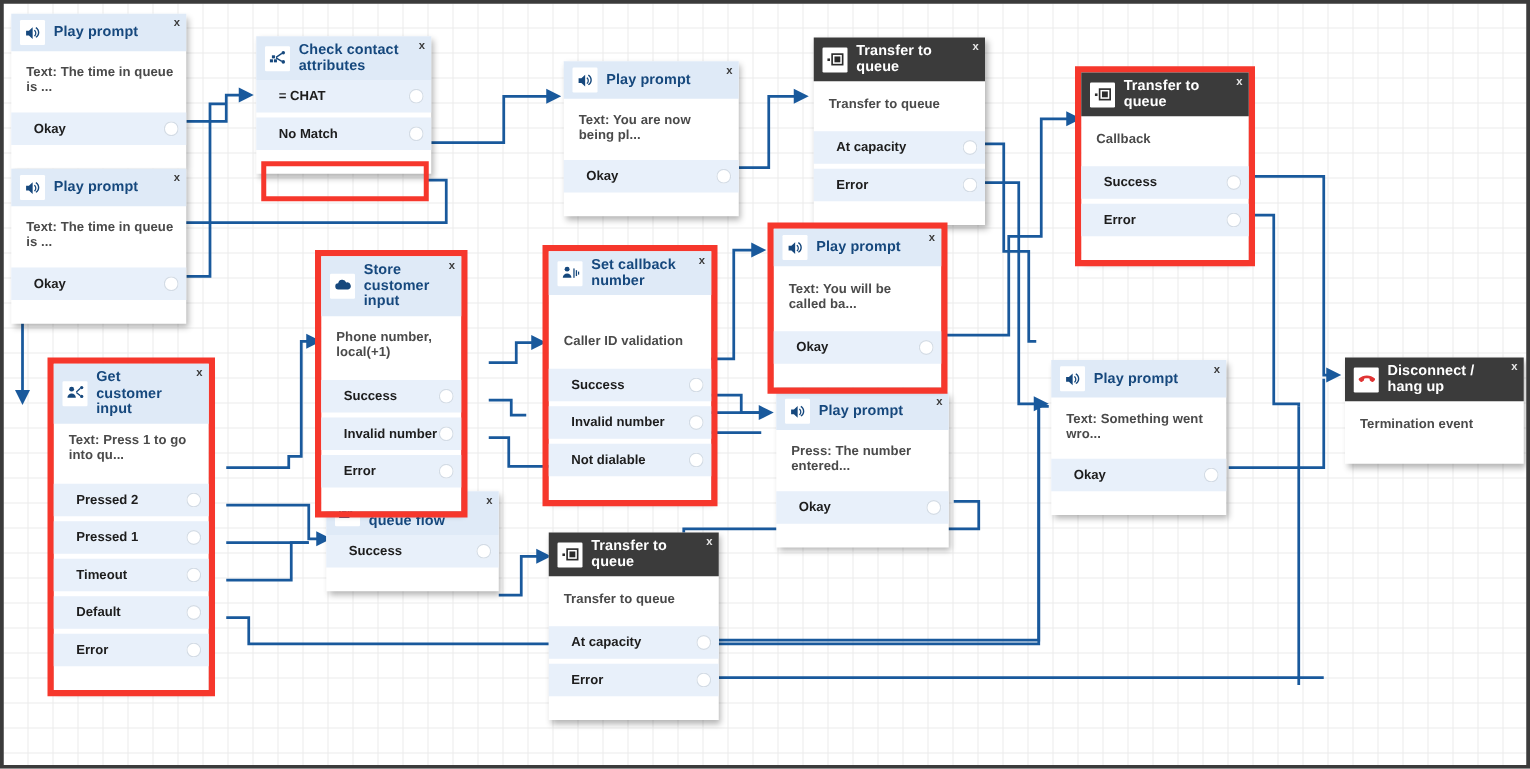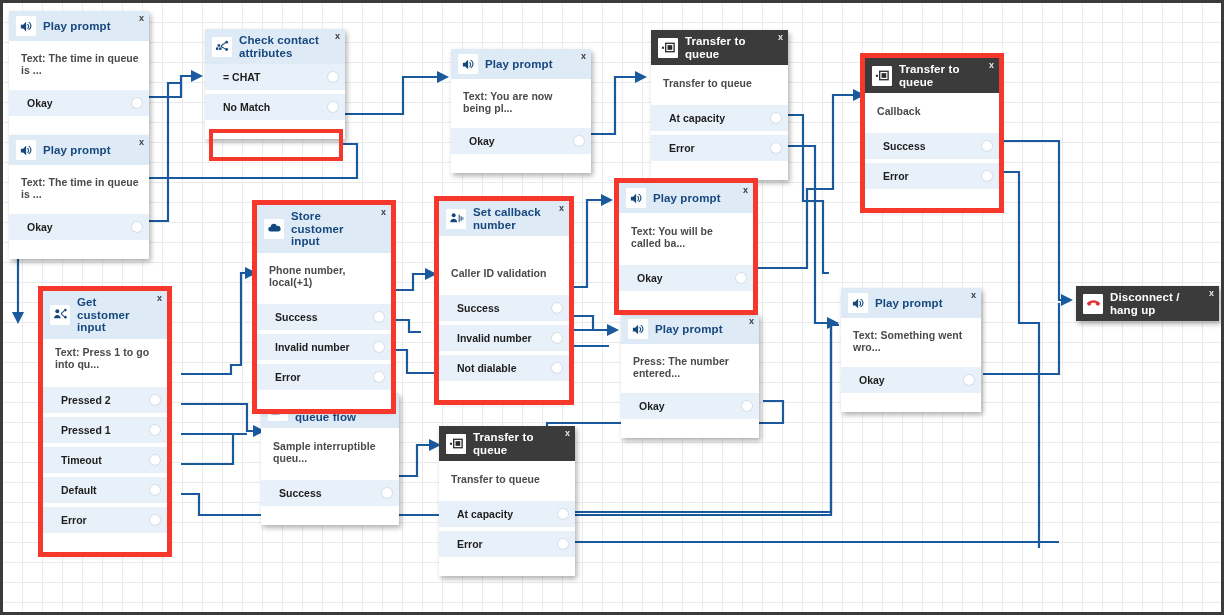--- a/index.html
+++ b/index.html
@@ -312,21 +312,21 @@
     </div>
     <div class="nbody">Text: The time in queue is ...</div>
     <div class="ports">
       <div class="port">
         <span>Okay</span>
         <span class="dot"></span>
       </div>
     </div>
   </div>
 
-  <div class="node highlight" id="n-sci" style="left:254px;top:202px;width:134px;">
+  <div class="node highlight" id="n-sci" style="left:254px;top:202px;width:112px;">
     <div class="nhead">
       <span class="ico">
         <svg class="gl" width="15" height="15" viewBox="0 0 16 16">
             <path fill="#16487d" d="M4 11.2a2.6 2.6 0 0 1-.2-5.2A3.5 3.5 0 0 1 10.6 5.3a2.9 2.9 0 0 1 1.7 5.9z"></path>
           </svg>
       </span>
       <span class="ntitle">Store customer input</span>
       <span class="nclose">x</span>
     </div>
     <div class="nbody" style="padding-top:11px;padding-bottom:16px;">Phone number, local(+1)</div>
@@ -442,21 +442,20 @@
         <svg class="gl" width="15" height="15" viewBox="0 0 16 16">
             <rect x="1" y="4" width="7.4" height="7.4" fill="none" stroke="#16487d" stroke-width="1.4"></rect>
             <rect x="2.8" y="5.8" width="3.8" height="3.8" fill="#16487d"></rect>
             <path d="M10 7.7h4.6" stroke="#16487d" stroke-width="1.3"></path>
             <path d="M11.6 5.6 9.6 7.7l2 2.1" stroke="#16487d" stroke-width="1.3" fill="none"></path>
           </svg>
       </span>
       <span class="ntitle">Set customer queue flow</span>
       <span class="nclose">x</span>
     </div>
-    <div class="nbody" style="padding-top:12px;padding-bottom:16px;">Sample interruptible queu...</div>
     <div class="ports">
       <div class="port">
         <span>Success</span>
         <span class="dot"></span>
       </div>
     </div>
   </div>
 
   <div class="node" id="n-pp5" style="left:618px;top:311px;width:138px;">
     <div class="nhead">
@@ -526,15 +525,16 @@
   <div class="node" id="n-dis" style="left:1073px;top:283px;width:143px;">
     <div class="nhead dark">
       <span class="ico">
         <svg class="gl" width="15" height="15" viewBox="0 0 16 16">
             <path fill="#e03434" d="M8 4.6c-2.6 0-5 1-6.6 2.5-.5.5-.5 1.2-.1 1.7l1 1.1c.4.5 1.1.5 1.6.2l1.3-.9c.3-.2.4-.5.4-.9v-.9c.8-.2 1.6-.3 2.4-.3s1.6.1 2.4.3v.9c0 .4.1.7.4.9l1.3.9c.5.3 1.2.3 1.6-.2l1-1.1c.4-.5.4-1.2-.1-1.7C13 5.6 10.6 4.6 8 4.6z"></path>
           </svg>
       </span>
       <span class="ntitle">Disconnect / hang up</span>
       <span class="nclose">x</span>
     </div>
+    <div class="nbody" style="padding-top:12px;padding-bottom:26px;">Termination event</div>
   </div>
 
 </div>
 
 </body></html>

